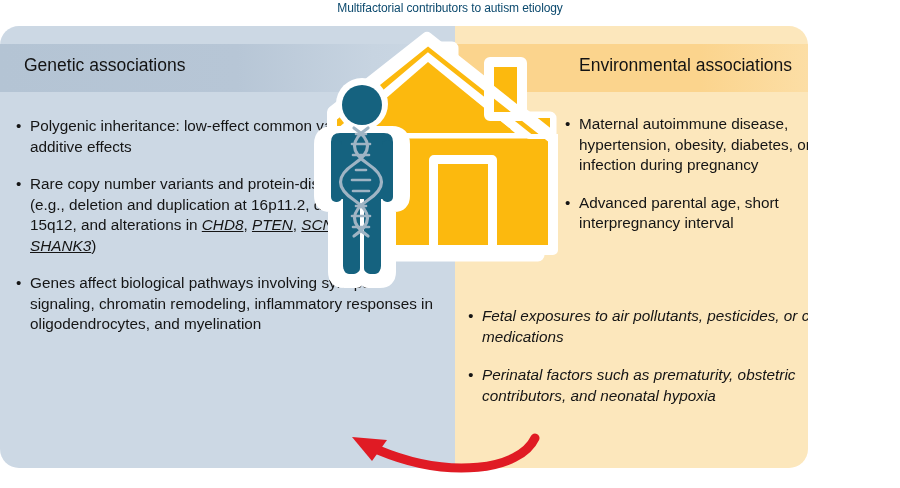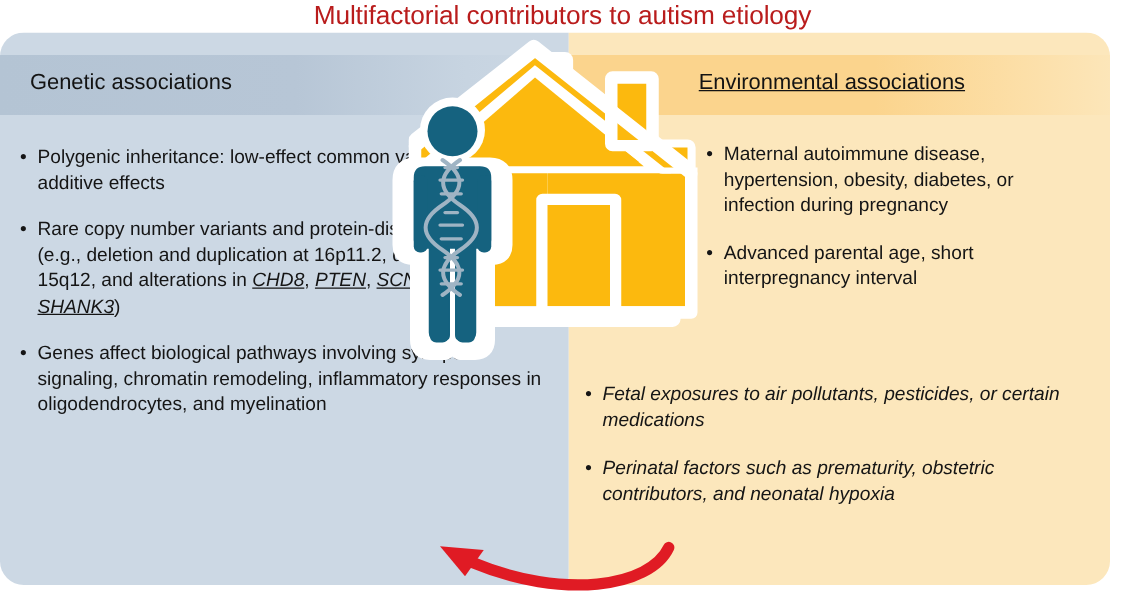--- a/index.html
+++ b/index.html
@@ -20,31 +20,31 @@
     left: 0; top: 0;
     width: 900px; height: 488px;
   }
 
   
   .fig-title {
     position: absolute;
     left: 0; top: 1px;
     width: 900px;
     text-align: center;
-    font-size: 21px;
-    color: #b91c1c;
+    font-size: 12px;
+    color: #0c4a6e;
     letter-spacing: -0.1px;
     white-space: nowrap;
   }
 
   
   .panels {
     position: absolute;
     left: 0; top: 26px;
-    width: 888px; height: 442px;
+    width: 808px; height: 442px;
     border-radius: 19px;
     overflow: hidden;
   }
   .panel {
     position: absolute;
     top: 0;
     height: 442px;
   }
   .panel-left {
     left: 0;
@@ -70,21 +70,21 @@
     background: linear-gradient(to right, #fbd48d 0%, #fbd48d 55%, #fcdfa8 82%, #fce7bc 100%);
   }
   .panel-heading {
     position: absolute;
     top: 29px;
     font-size: 17.5px;
     color: #131313;
     white-space: nowrap;
   }
   .heading-left  { left: 24px; }
-  .heading-right { left: 104px; text-decoration: underline; }
+  .heading-right { left: 124px; }
 
   
   .blist {
     position: absolute;
     margin: 0;
     padding: 0;
     list-style: none;
   }
   .blist li {
     position: relative;

